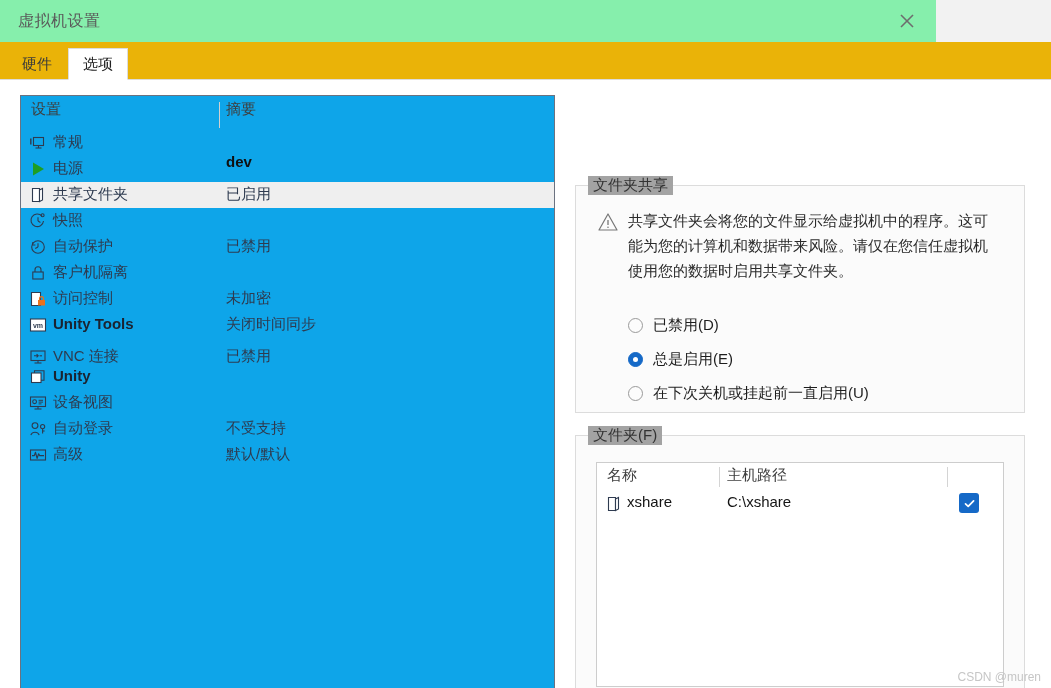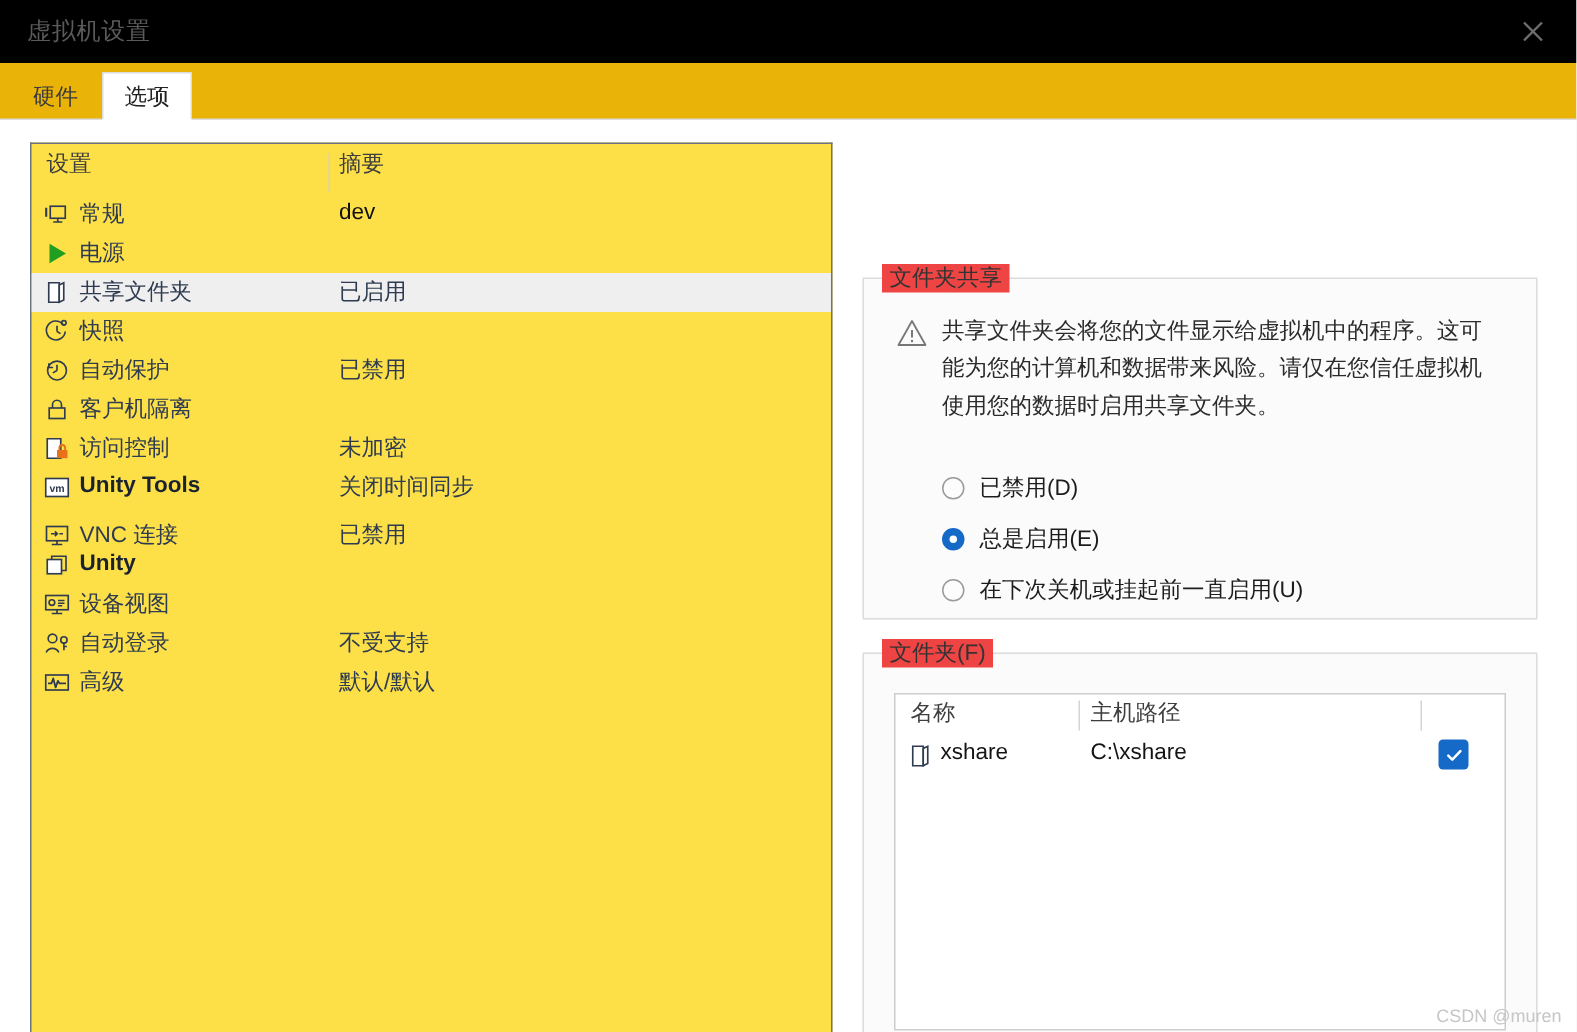--- a/index.html
+++ b/index.html
@@ -12,22 +12,22 @@
   }
   #app {
     position: relative;
     width: 1051px; height: 688px;
     background: #f2f2f2;
   }
 
   
   .titlebar {
     position: absolute; left: 0; top: 0;
-    width: 1051px; height: 42px;
-    background: #000000;
+    width: 936px; height: 42px;
+    background: #86efac;
   }
   .titlebar-text {
     position: absolute; left: 18px; top: 11px;
     font-size: 16px; color: #5a5a5a;
     letter-spacing: .5px;
     white-space: nowrap;
   }
   .close-btn {
     position: absolute; right: 10px; top: 5px;
     width: 38px; height: 32px;
@@ -69,21 +69,21 @@
   .content {
     position: absolute; left: 0; top: 80px;
     width: 1051px; height: 608px;
     background: #ffffff;
   }
 
   
   .settings-box {
     position: absolute; left: 20px; top: 15px;
     width: 535px; height: 593px;
-    background: #fde047;
+    background: #0ea5e9;
     border: 1px solid #6b7280;
     border-bottom: none;
     overflow: hidden;
   }
   .col-divider {
     position: absolute; left: 198px; top: 6px;
     width: 1px; height: 26px;
     background: #d0d0d0;
   }
   .list-header {
@@ -112,31 +112,31 @@
     position: absolute; left: 32px; top: 3px;
     font-size: 15px; color: #2e3b50;
     white-space: nowrap;
   }
   .row-label.latin { color: #1b2330; font-weight: bold; }
   .row-summary {
     position: absolute; left: 205px; top: 3px;
     font-size: 15px; color: #2e3b50;
     white-space: nowrap;
   }
-  .row-summary.bold { color: #101010; font-weight: normal; }
+  .row-summary.bold { color: #101010; font-weight: bold; margin-top: 20px; }
 
   
   .group {
     position: absolute;
     border: 1px solid #dcdcdc;
     background: #fbfbfb;
   }
   .group-title {
     position: absolute; top: -10px; left: 12px;
-    background: #ef4444;
+    background: #a3a3a3;
     padding: 0 5px;
     font-size: 15px; color: #333;
     white-space: nowrap;
   }
   #group-sharing { left: 575px; top: 105px; width: 450px; height: 228px; }
   #group-folders { left: 575px; top: 355px; width: 450px; height: 310px; }
 
   .warn-icon {
     position: absolute; left: 22px; top: 26px;
     width: 20px; height: 20px;

